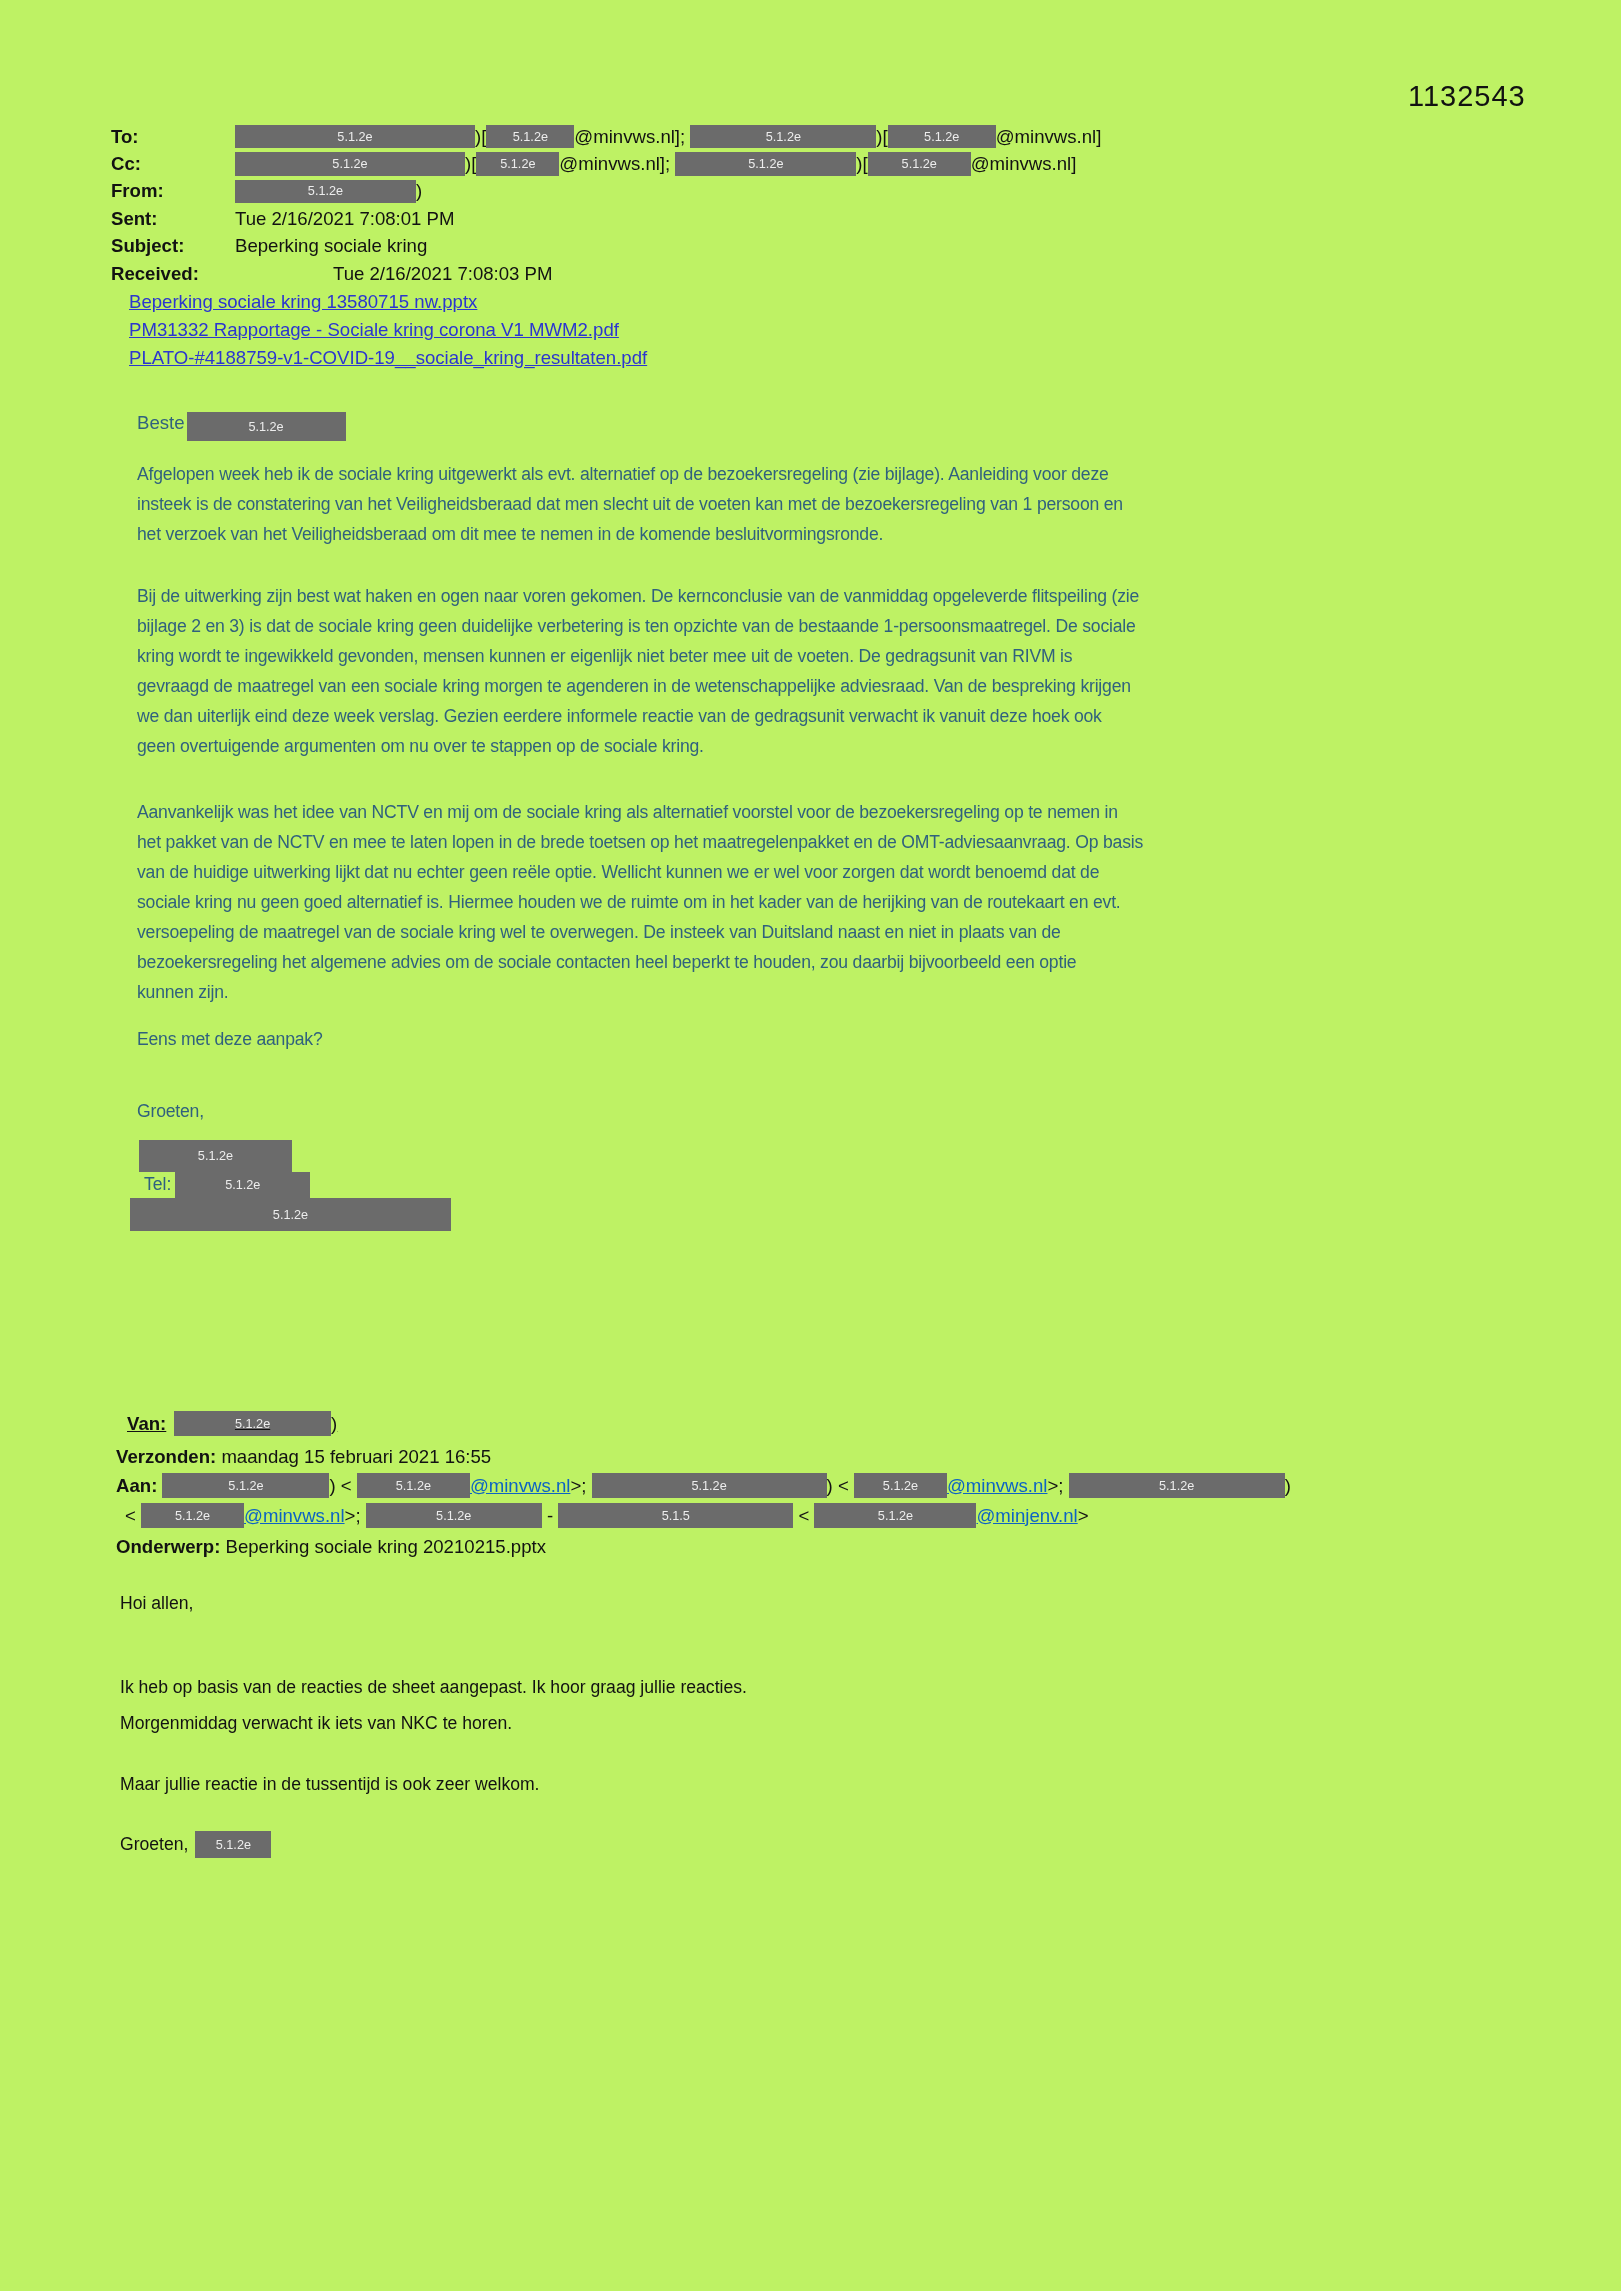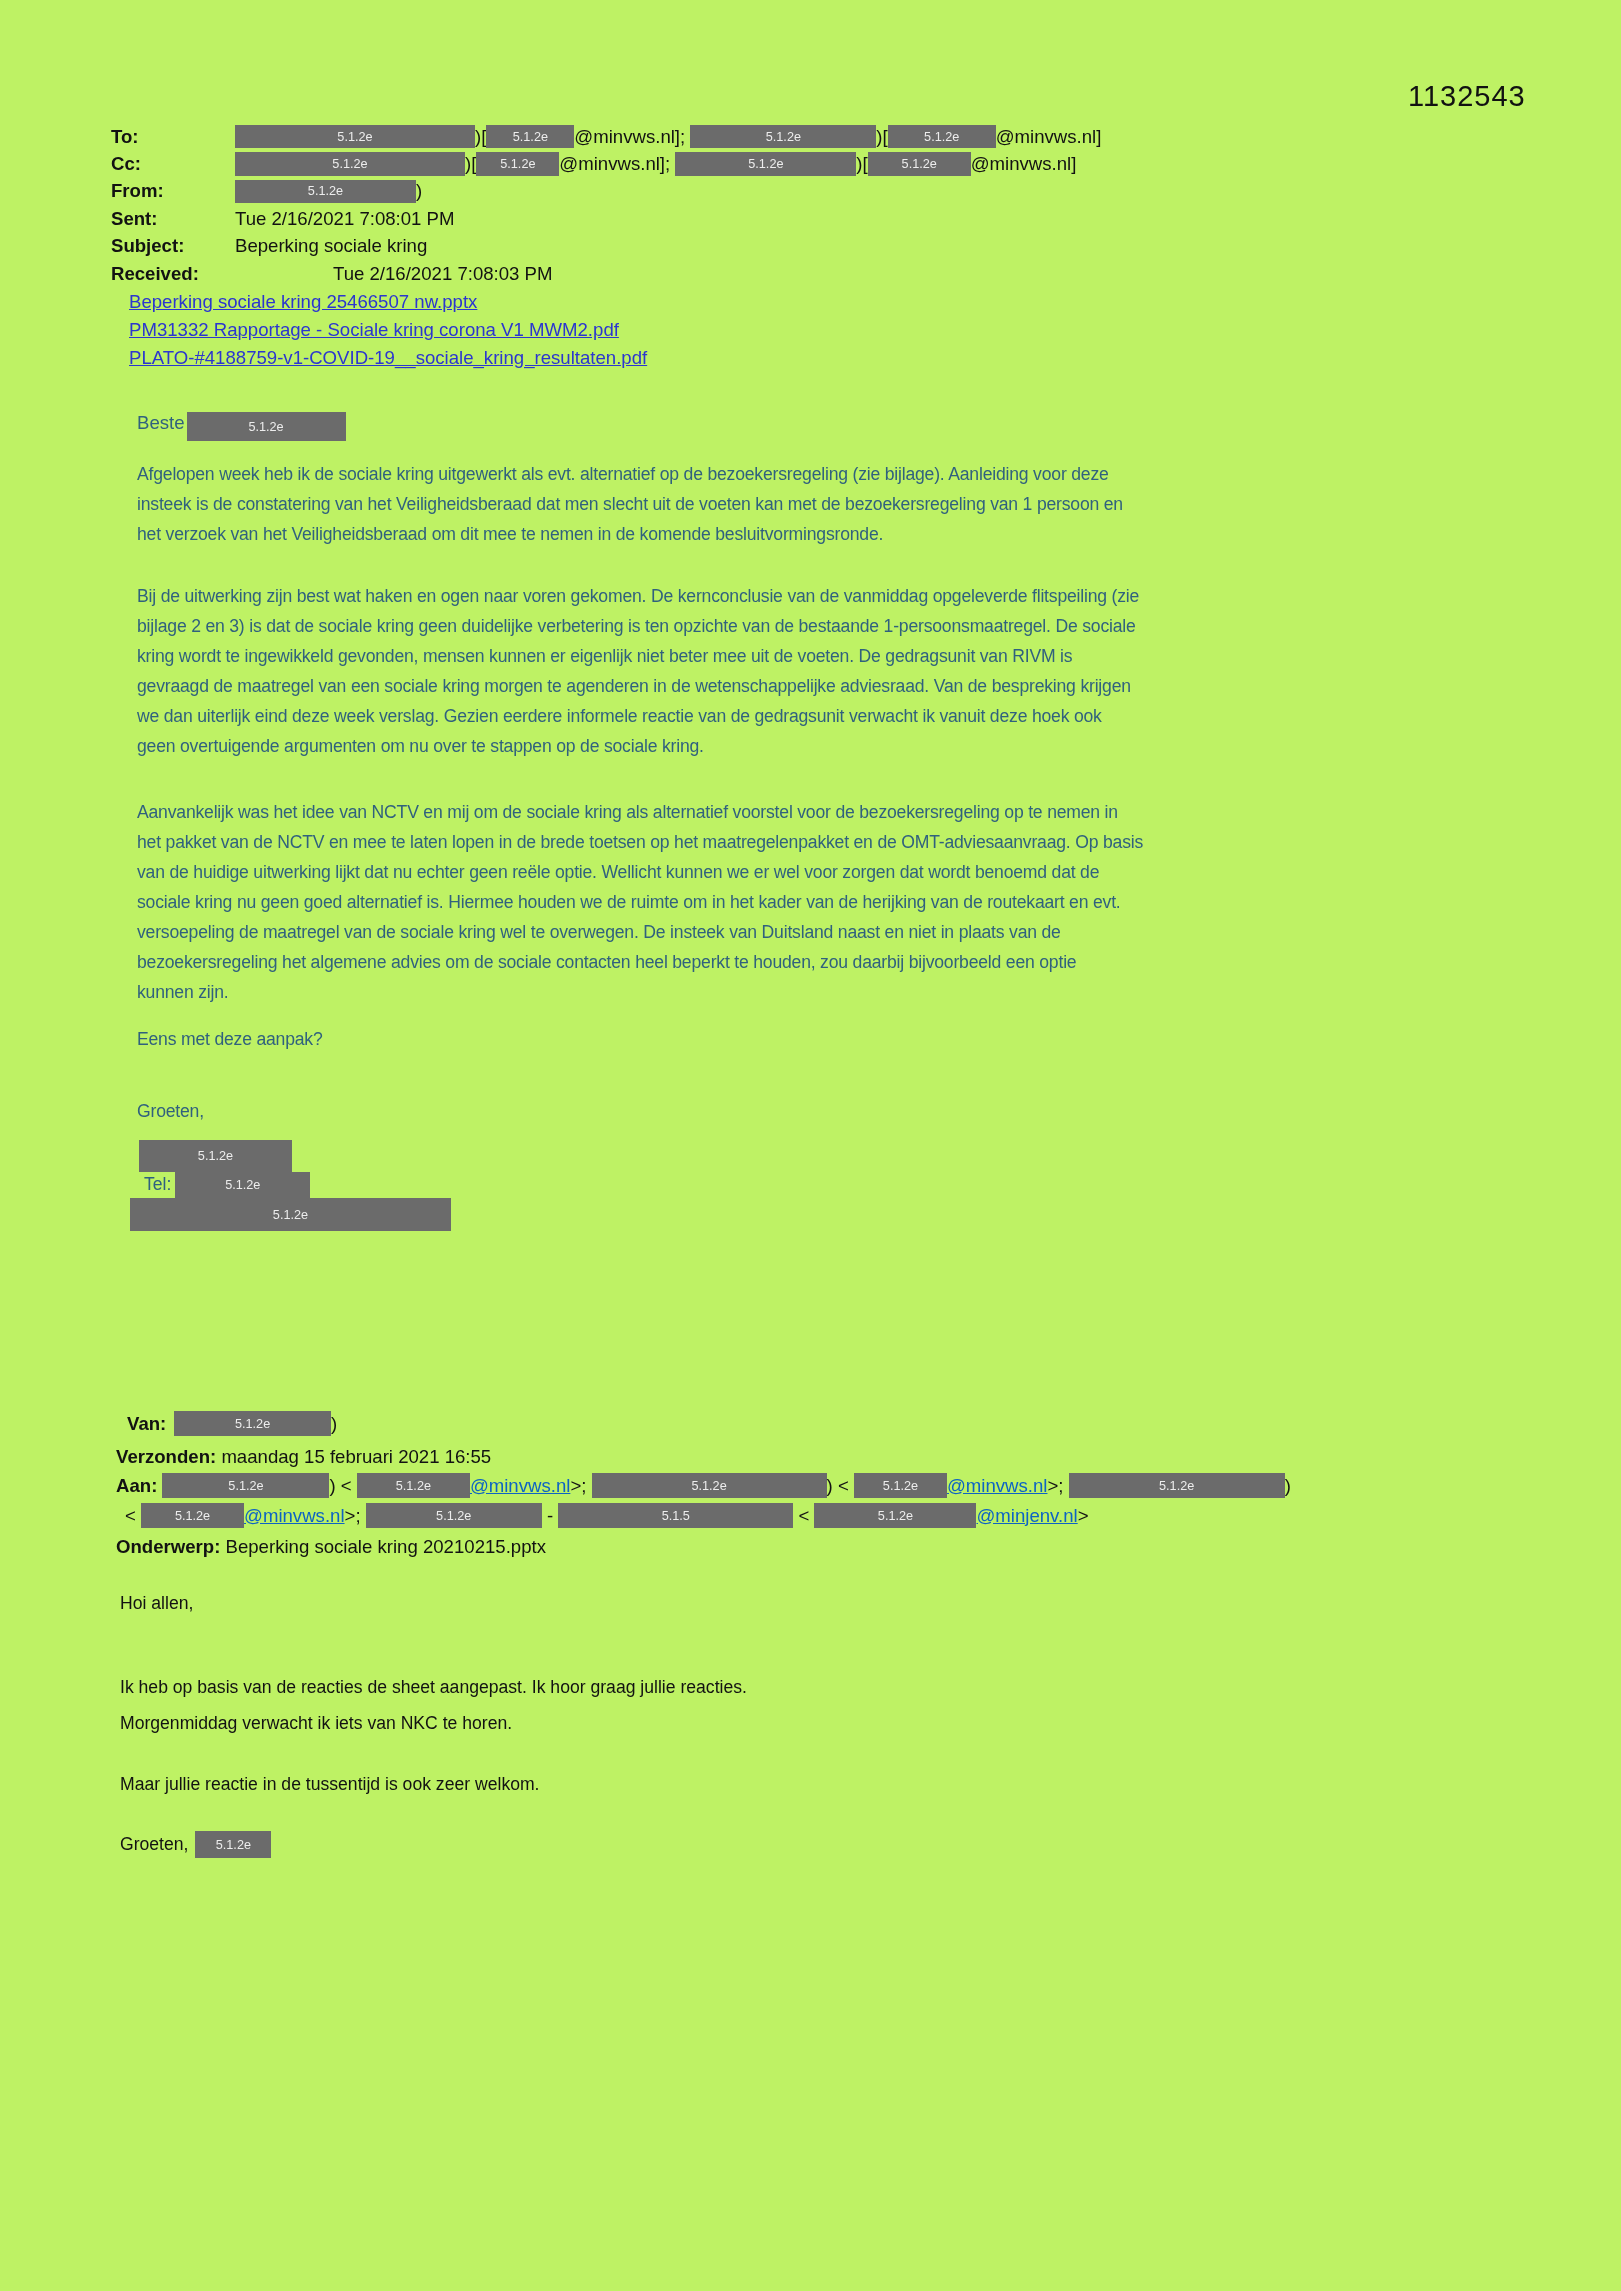--- a/index.html
+++ b/index.html
@@ -106,21 +106,21 @@
     <div class="hrow">
       <span class="hlabel">Received:</span>
       <span class="hval">
           <span class="spacer" style="width: 98px;"></span>
           <span class="seg-text">Tue 2/16/2021 7:08:03 PM</span>
         </span>
     </div>
   </div>
 
   <div class="abs" style="left:129px;top:291px;">
-    <a class="att-link">Beperking sociale kring 25466507 nw.pptx</a>
+    <a class="att-link">Beperking sociale kring 13580715 nw.pptx</a>
     <a class="att-link">PM31332 Rapportage - Sociale kring corona V1 MWM2.pdf</a>
     <a class="att-link">PLATO-#4188759-v1-COVID-19__sociale_kring_resultaten.pdf</a>
   </div>
 
   <div class="abs beste-row" style="left:137px;top:392px;">
     <span class="body-line">Beste</span>
     <span class="redacted" style="width:159px;">5.1.2e</span>
   </div>
 
   <div class="abs para" style="left:137px;top:459px;">Afgelopen week heb ik de sociale kring uitgewerkt als evt. alternatief op de bezoekersregeling (zie bijlage). Aanleiding voor deze
@@ -146,21 +146,21 @@
 
   <div class="abs para" style="left:137px;top:1096px;">Groeten,</div>
 
   <div class="abs sig-box redacted" style="left:139px;top:1140px;width:153px;height:32px;">5.1.2e</div>
   <div class="abs tel-row" style="left:144px;top:1172px;">
     <span class="tel-label">Tel:</span>
     <span class="redacted" style="width:135px;height:25.5px;">5.1.2e</span>
   </div>
   <div class="abs sig-box redacted" style="left:130px;top:1198px;width:321px;height:33px;">5.1.2e</div>
 
-  <div class="abs e2row" style="left:127px;top:1409px;">
+  <div class="abs e2row" style="left:127px;top:1409px;text-decoration:underline;">
     <span class="e2label">Van:</span>
     <span class="segs" style="margin-left:7.8px;">
         <span class="redacted" style="width: 157px;">5.1.2e</span>
         <span class="seg-text">)</span>
       </span>
   </div>
 
   <div class="abs e2row" style="left:116px;top:1442px;">
     <span class="e2label">Verzonden:</span>
     <span class="e2val"> maandag 15 februari 2021 16:55</span>

